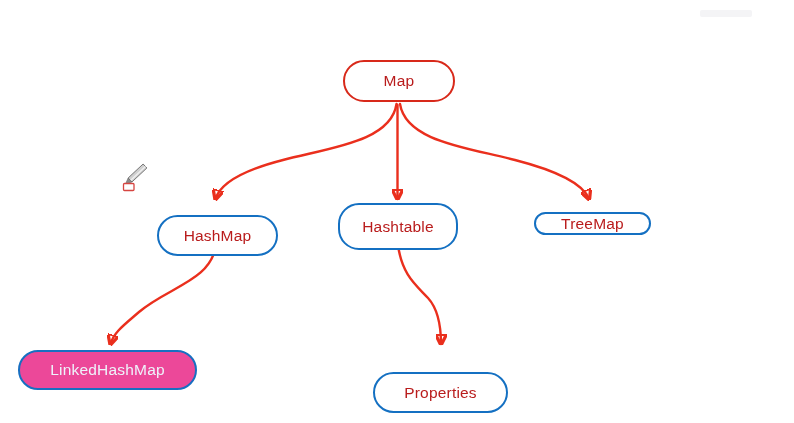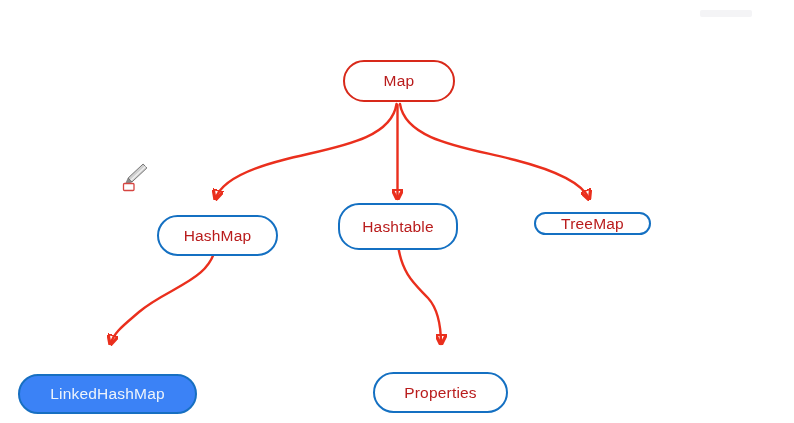--- a/index.html
+++ b/index.html
@@ -25,21 +25,21 @@
     border-radius: 21px;
     background: #ffffff;
     font-size: 15.5px;
     color: #b91c1c;
     letter-spacing: 0.2px;
     box-sizing: border-box;
     white-space: nowrap;
   }
   .node.red-outline  { border: 2.6px solid #d8291a; }
   .node.blue-outline { border: 2.6px solid #1470c2; }
-  .node.blue-filled  { background: #3b82f6; border: 2.6px solid #176fc1; color: #eef4fb; margin-top: 24px; }
+  .node.blue-filled  { background: #ec4899; border: 2.6px solid #176fc1; color: #eef4fb; }
   .cursor { position: absolute; left: 118px; top: 160px; }
   .watermark {
     position: absolute;
     left: 700px; top: 10px;
     width: 52px; height: 7px;
     background: #f4f4f6;
     border-radius: 2px;
   }
 </style>
 </head>

